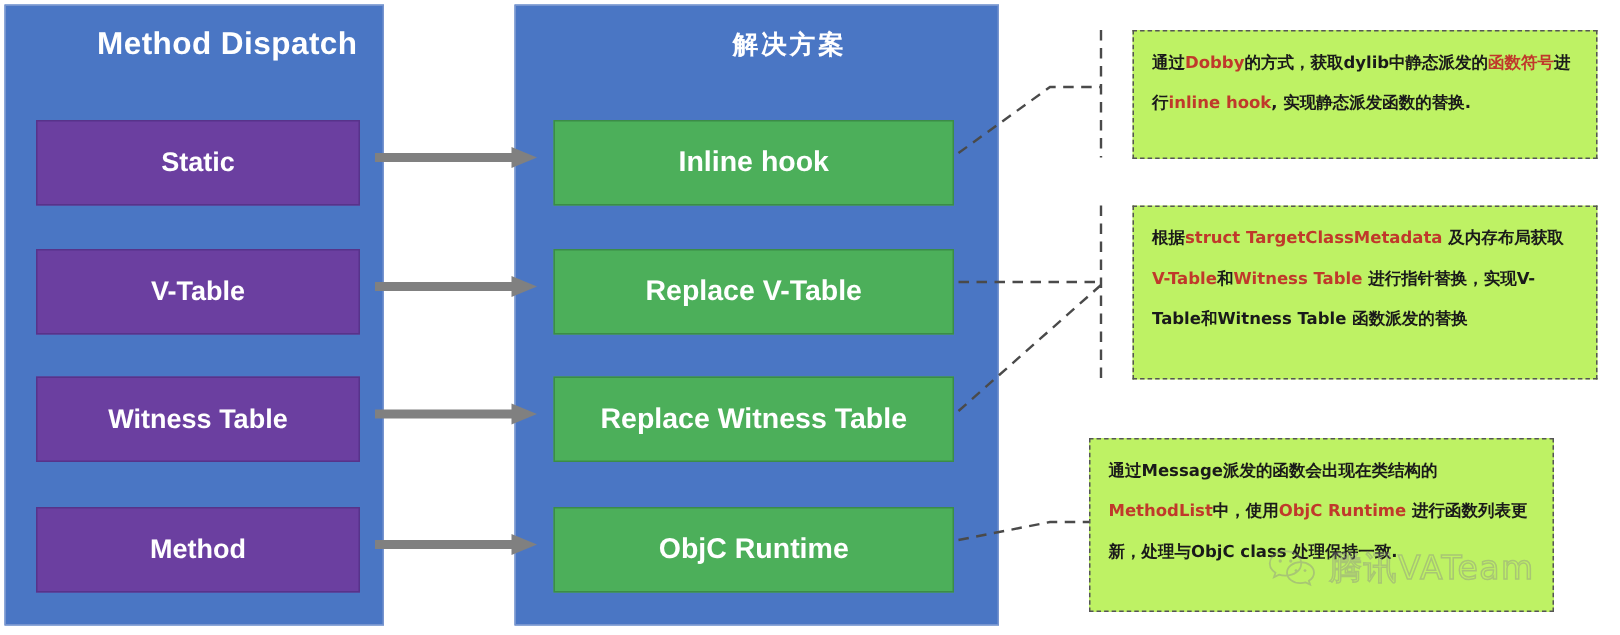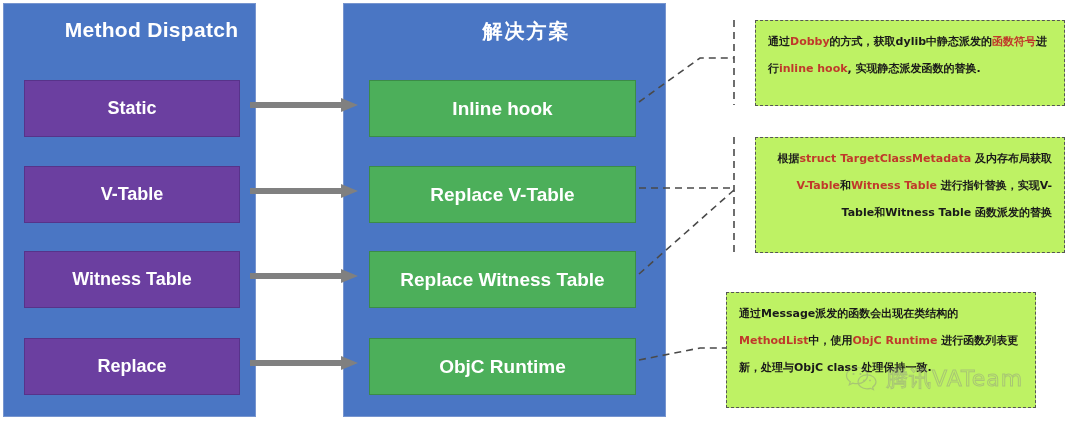--- a/index.html
+++ b/index.html
@@ -31,21 +31,21 @@
     right: 0;
     top: 14px;
     text-align: center;
     color: #ffffff;
     font-size: 21px;
     font-weight: bold;
     letter-spacing: 0.3px;
     white-space: nowrap;
     margin-left: 44px;
   }
-  .panel-title.cjk { font-size: 20px; letter-spacing: 2px; }
+  .panel-title.cjk { font-size: 17px; letter-spacing: 2px; }
 
   
   .item-box {
     position: absolute;
     box-sizing: border-box;
     display: flex;
     align-items: center;
     justify-content: center;
     color: #ffffff;
     font-weight: bold;
@@ -116,21 +116,21 @@
     border: 1px dashed #555555;
     background: #bef264;
     padding: 7px 12px 6px 12px;
     color: #1a1a1a;
     font-size: 11px;
     font-weight: bold;
     line-height: 27px;
     font-family: "DejaVu Sans", "Liberation Sans", sans-serif;
   }
   #note-1 { left: 755px; top: 20px;  width: 310px; height: 86px; }
-  #note-2 { left: 755px; top: 137px; width: 310px; height: 116px; text-align: right; }
+  #note-2 { left: 755px; top: 137px; width: 310px; height: 116px; }
   #note-3 { left: 726px; top: 292px; width: 310px; height: 116px; }
   .note .hl { color: #c0392b; }
 
   
   #watermark {
     position: absolute;
     left: 845px;
     top: 360px;
     width: 215px;
     height: 38px;
@@ -151,21 +151,21 @@
 </style>
 </head>
 <body>
 
 <div class="panel" id="panel-dispatch">
   <div class="panel-title">Method Dispatch</div>
 
   <div class="item-box item-purple row0">Static</div>
   <div class="item-box item-purple row1">V-Table</div>
   <div class="item-box item-purple row2">Witness Table</div>
-  <div class="item-box item-purple row3">Replace</div>
+  <div class="item-box item-purple row3">Method</div>
 </div>
 
 <div class="panel" id="panel-solution">
   <div class="panel-title cjk">解决方案</div>
 
   <div class="item-box item-green row0" style="left:25px;">Inline hook</div>
   <div class="item-box item-green row2" style="left:25px;">Replace Witness Table</div>
   <div class="item-box item-green row1" style="left:25px;">Replace V-Table</div>
   <div class="item-box item-green row3" style="left:25px;">ObjC Runtime</div>
 </div>

